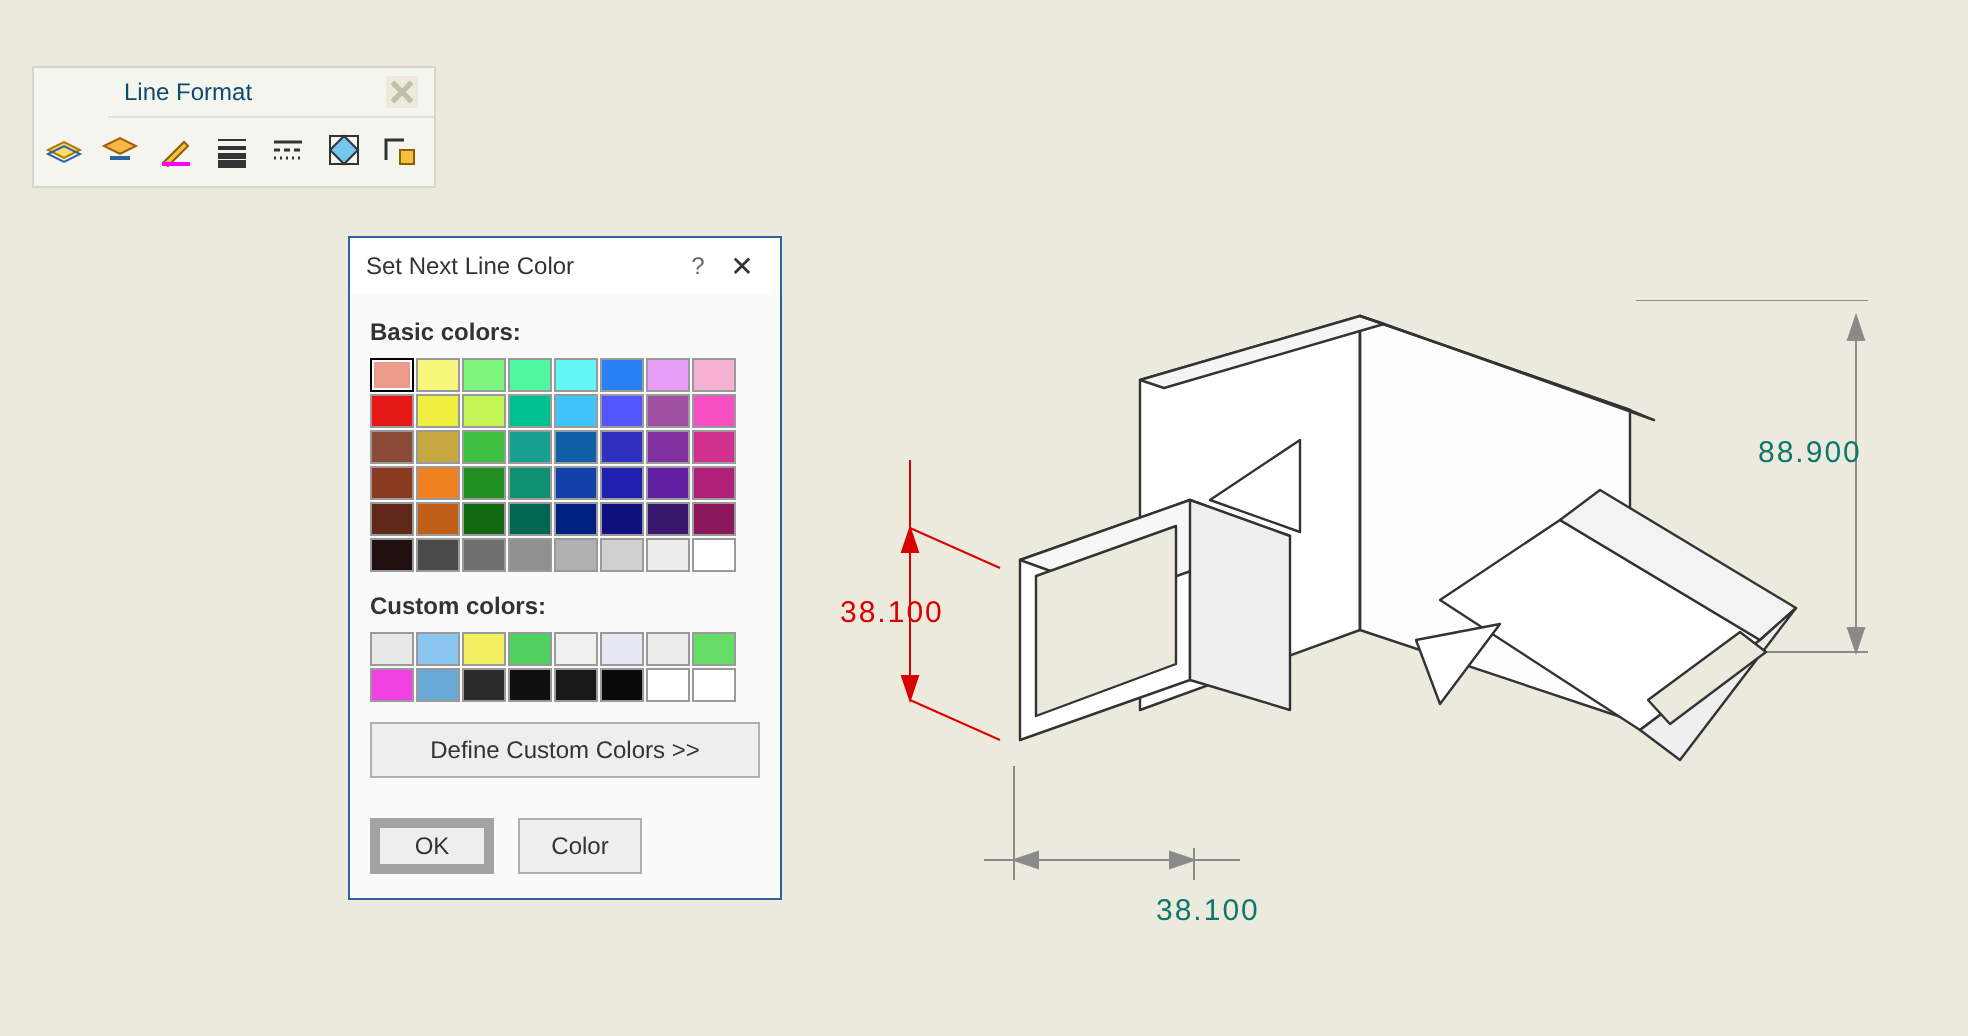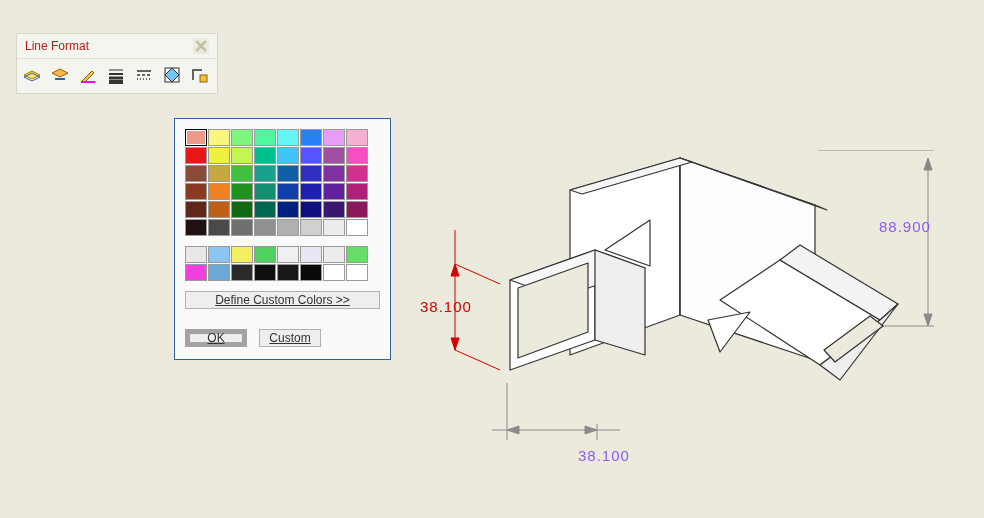--- a/index.html
+++ b/index.html
@@ -4,22 +4,23 @@
 <style>
   html,body{margin:0;padding:0;width:984px;height:518px;background:#eceadc;font-family:"Segoe UI",Tahoma,Arial,sans-serif;font-size:12px;color:#333;}
   *{box-sizing:border-box;}
 
   
   .toolbar{
     position:absolute;left:16px;top:33px;width:202px;background:#f5f5f0;
     border:1px solid #d7d6c8;
   }
   .toolbar-title{
-    padding:4px 8px;font-size:12px;color:#b91c1c;display:flex;justify-content:space-between;align-items:center;
+    padding:4px 8px;font-size:12px;color:#0c4a6e;display:flex;justify-content:space-between;align-items:center;
     border-bottom:1px solid #e2e1d4;
+    margin-left:37px;
   }
   .toolbar-close{width:16px;height:16px;background:#eceadc;display:flex;align-items:center;justify-content:center;color:#bbb;}
   .toolbar-row{display:flex;padding:4px 2px;gap:2px;}
   .tool-btn{
     width:26px;height:26px;display:flex;align-items:center;justify-content:center;
     border-bottom:2px solid transparent;
   }
   .tool-btn svg{width:20px;height:20px;}
   .tool-underline{position:relative;}
   .tool-underline::after{content:"";position:absolute;left:2px;right:2px;bottom:0;height:3px;}
@@ -35,32 +36,32 @@
   .dlg-title .spacer{flex:1;}
   .dlg-title .help{width:22px;text-align:center;color:#666;}
   .dlg-title .close{width:22px;text-align:center;color:#333;font-size:14px;}
   .dlg-body{padding:10px 10px 12px 10px;}
   .lbl{font-weight:bold;margin:2px 0 6px 0;}
   .swatch-grid{display:flex;flex-direction:column;gap:1px;margin-bottom:10px;}
   .swatch-row{display:flex;gap:1px;}
   .swatch{width:22px;height:17px;border:1px solid #9a9a9a;}
   .swatch.selected{border:1px solid #000;box-shadow:inset 0 0 0 1px #fff;}
   .btn{
-    display:inline-flex;align-items:center;justify-content:center;height:18px;
-    background:#eee;border:1px solid #b0b0b0;padding:0 12px;font-size:12px;text-decoration:underline;
+    display:inline-flex;align-items:center;justify-content:center;height:28px;
+    background:#eee;border:1px solid #b0b0b0;padding:0 12px;font-size:12px;
   }
   .btn.wide{width:100%;justify-content:center;margin-bottom:10px;}
   .btn.primary{border:5px solid #a3a3a3;}
   .btnrow{display:flex;gap:12px;margin-top:10px;}
   .chk-row{display:flex;align-items:center;gap:6px;margin-top:0px;}
   .chk{width:14px;height:14px;border:1px solid #333;background:#fff;}
 
   
   .dim-text{position:absolute;font-family:"Segoe UI",Arial,sans-serif;font-size:15px;letter-spacing:1px;}
-  .dim-gray{color:#8b5cf6;}
+  .dim-gray{color:#0f766e;}
   .dim-red{color:#d80000;}
 
   
   .cad{position:absolute;left:420px;top:150px;width:540px;height:330px;}
 </style>
 </head>
 <body>
 
 <div class="toolbar">
   <div class="toolbar-title">
@@ -115,21 +116,28 @@
     <div class="tool-btn">
       <svg viewBox="0 0 20 20">
           <path d="M3 15 L3 5 L12 5" fill="none" stroke="#333" stroke-width="1.5"></path>
           <rect x="10" y="10" width="7" height="7" fill="#f7c040" stroke="#8a6000"></rect>
         </svg>
     </div>
   </div>
 </div>
 
 <div class="dialog">
+  <div class="dlg-title">
+    <span>Set Next Line Color</span>
+    <span class="spacer"></span>
+    <span class="help">?</span>
+    <span class="close">✕</span>
+  </div>
   <div class="dlg-body">
+    <div class="lbl">Basic colors:</div>
     <div class="swatch-grid" id="basicGrid">
         <div class="swatch-row">
           <div class="swatch selected" style="background: rgb(236, 154, 138);"></div>
           <div class="swatch" style="background: rgb(247, 247, 125);"></div>
           <div class="swatch" style="background: rgb(124, 246, 124);"></div>
           <div class="swatch" style="background: rgb(80, 246, 160);"></div>
           <div class="swatch" style="background: rgb(99, 246, 245);"></div>
           <div class="swatch" style="background: rgb(42, 128, 245);"></div>
           <div class="swatch" style="background: rgb(231, 156, 246);"></div>
           <div class="swatch" style="background: rgb(246, 176, 209);"></div>
@@ -179,20 +187,21 @@
           <div class="swatch" style="background: rgb(74, 74, 74);"></div>
           <div class="swatch" style="background: rgb(112, 112, 112);"></div>
           <div class="swatch" style="background: rgb(144, 144, 144);"></div>
           <div class="swatch" style="background: rgb(176, 176, 176);"></div>
           <div class="swatch" style="background: rgb(208, 208, 208);"></div>
           <div class="swatch" style="background: rgb(236, 236, 236);"></div>
           <div class="swatch" style="background: rgb(255, 255, 255);"></div>
         </div>
       </div>
 
+    <div class="lbl">Custom colors:</div>
     <div class="swatch-grid" id="customGrid">
         <div class="swatch-row">
           <div class="swatch" style="background: rgb(232, 232, 232);"></div>
           <div class="swatch" style="background: rgb(138, 198, 240);"></div>
           <div class="swatch" style="background: rgb(242, 240, 96);"></div>
           <div class="swatch" style="background: rgb(80, 208, 96);"></div>
           <div class="swatch" style="background: rgb(240, 240, 240);"></div>
           <div class="swatch" style="background: rgb(232, 232, 244);"></div>
           <div class="swatch" style="background: rgb(236, 236, 236);"></div>
           <div class="swatch" style="background: rgb(102, 221, 102);"></div>
@@ -207,21 +216,21 @@
           <div class="swatch" style="background: rgb(255, 255, 255);"></div>
           <div class="swatch" style="background: rgb(255, 255, 255);"></div>
         </div>
       </div>
 
     <div class="btn wide">Define Custom Colors &gt;&gt;</div>
 
 
     <div class="btnrow">
       <div class="btn primary" style="width:62px;">OK</div>
-      <div class="btn" style="width:62px;">Custom</div>
+      <div class="btn" style="width:62px;">Color</div>
     </div>
   </div>
 </div>
 
 <div class="cad">
   <svg width="540" height="330" viewBox="0 0 540 330">
 
     <g stroke="#d80000" stroke-width="1" fill="#d80000">
       <line x1="35" y1="80" x2="35" y2="200"></line>
       <polygon points="35,114 31,126 39,126"></polygon>

